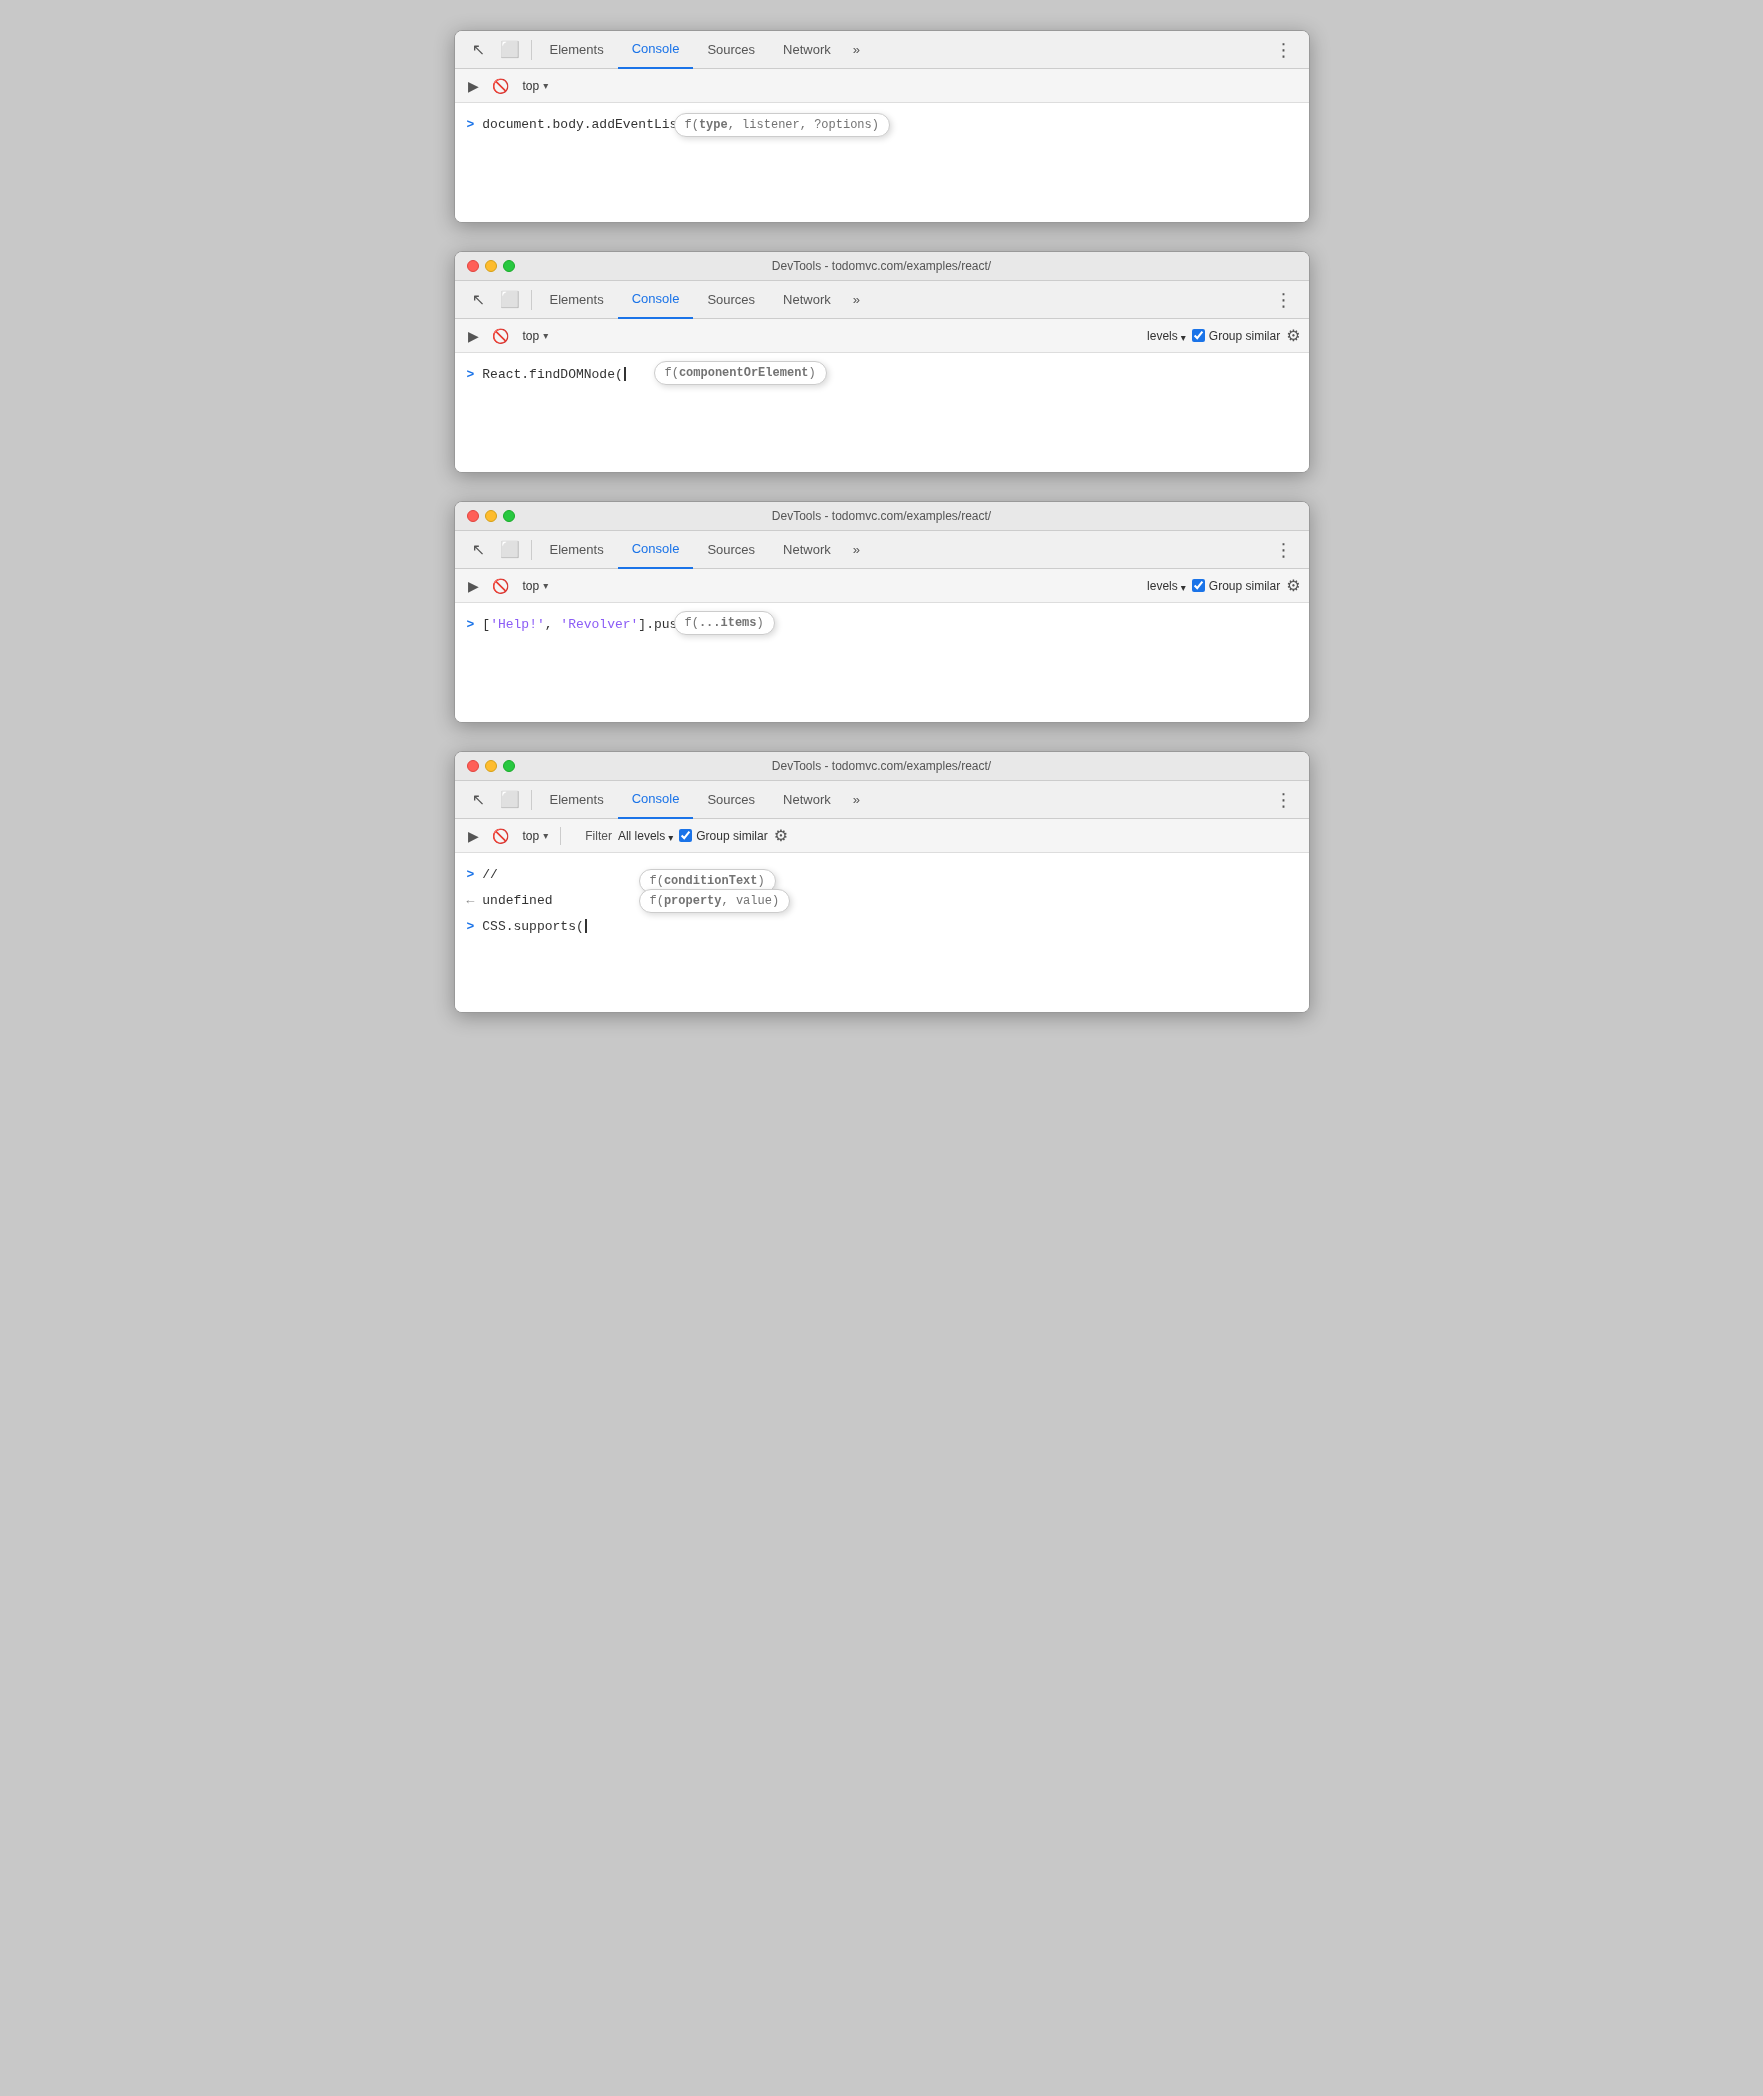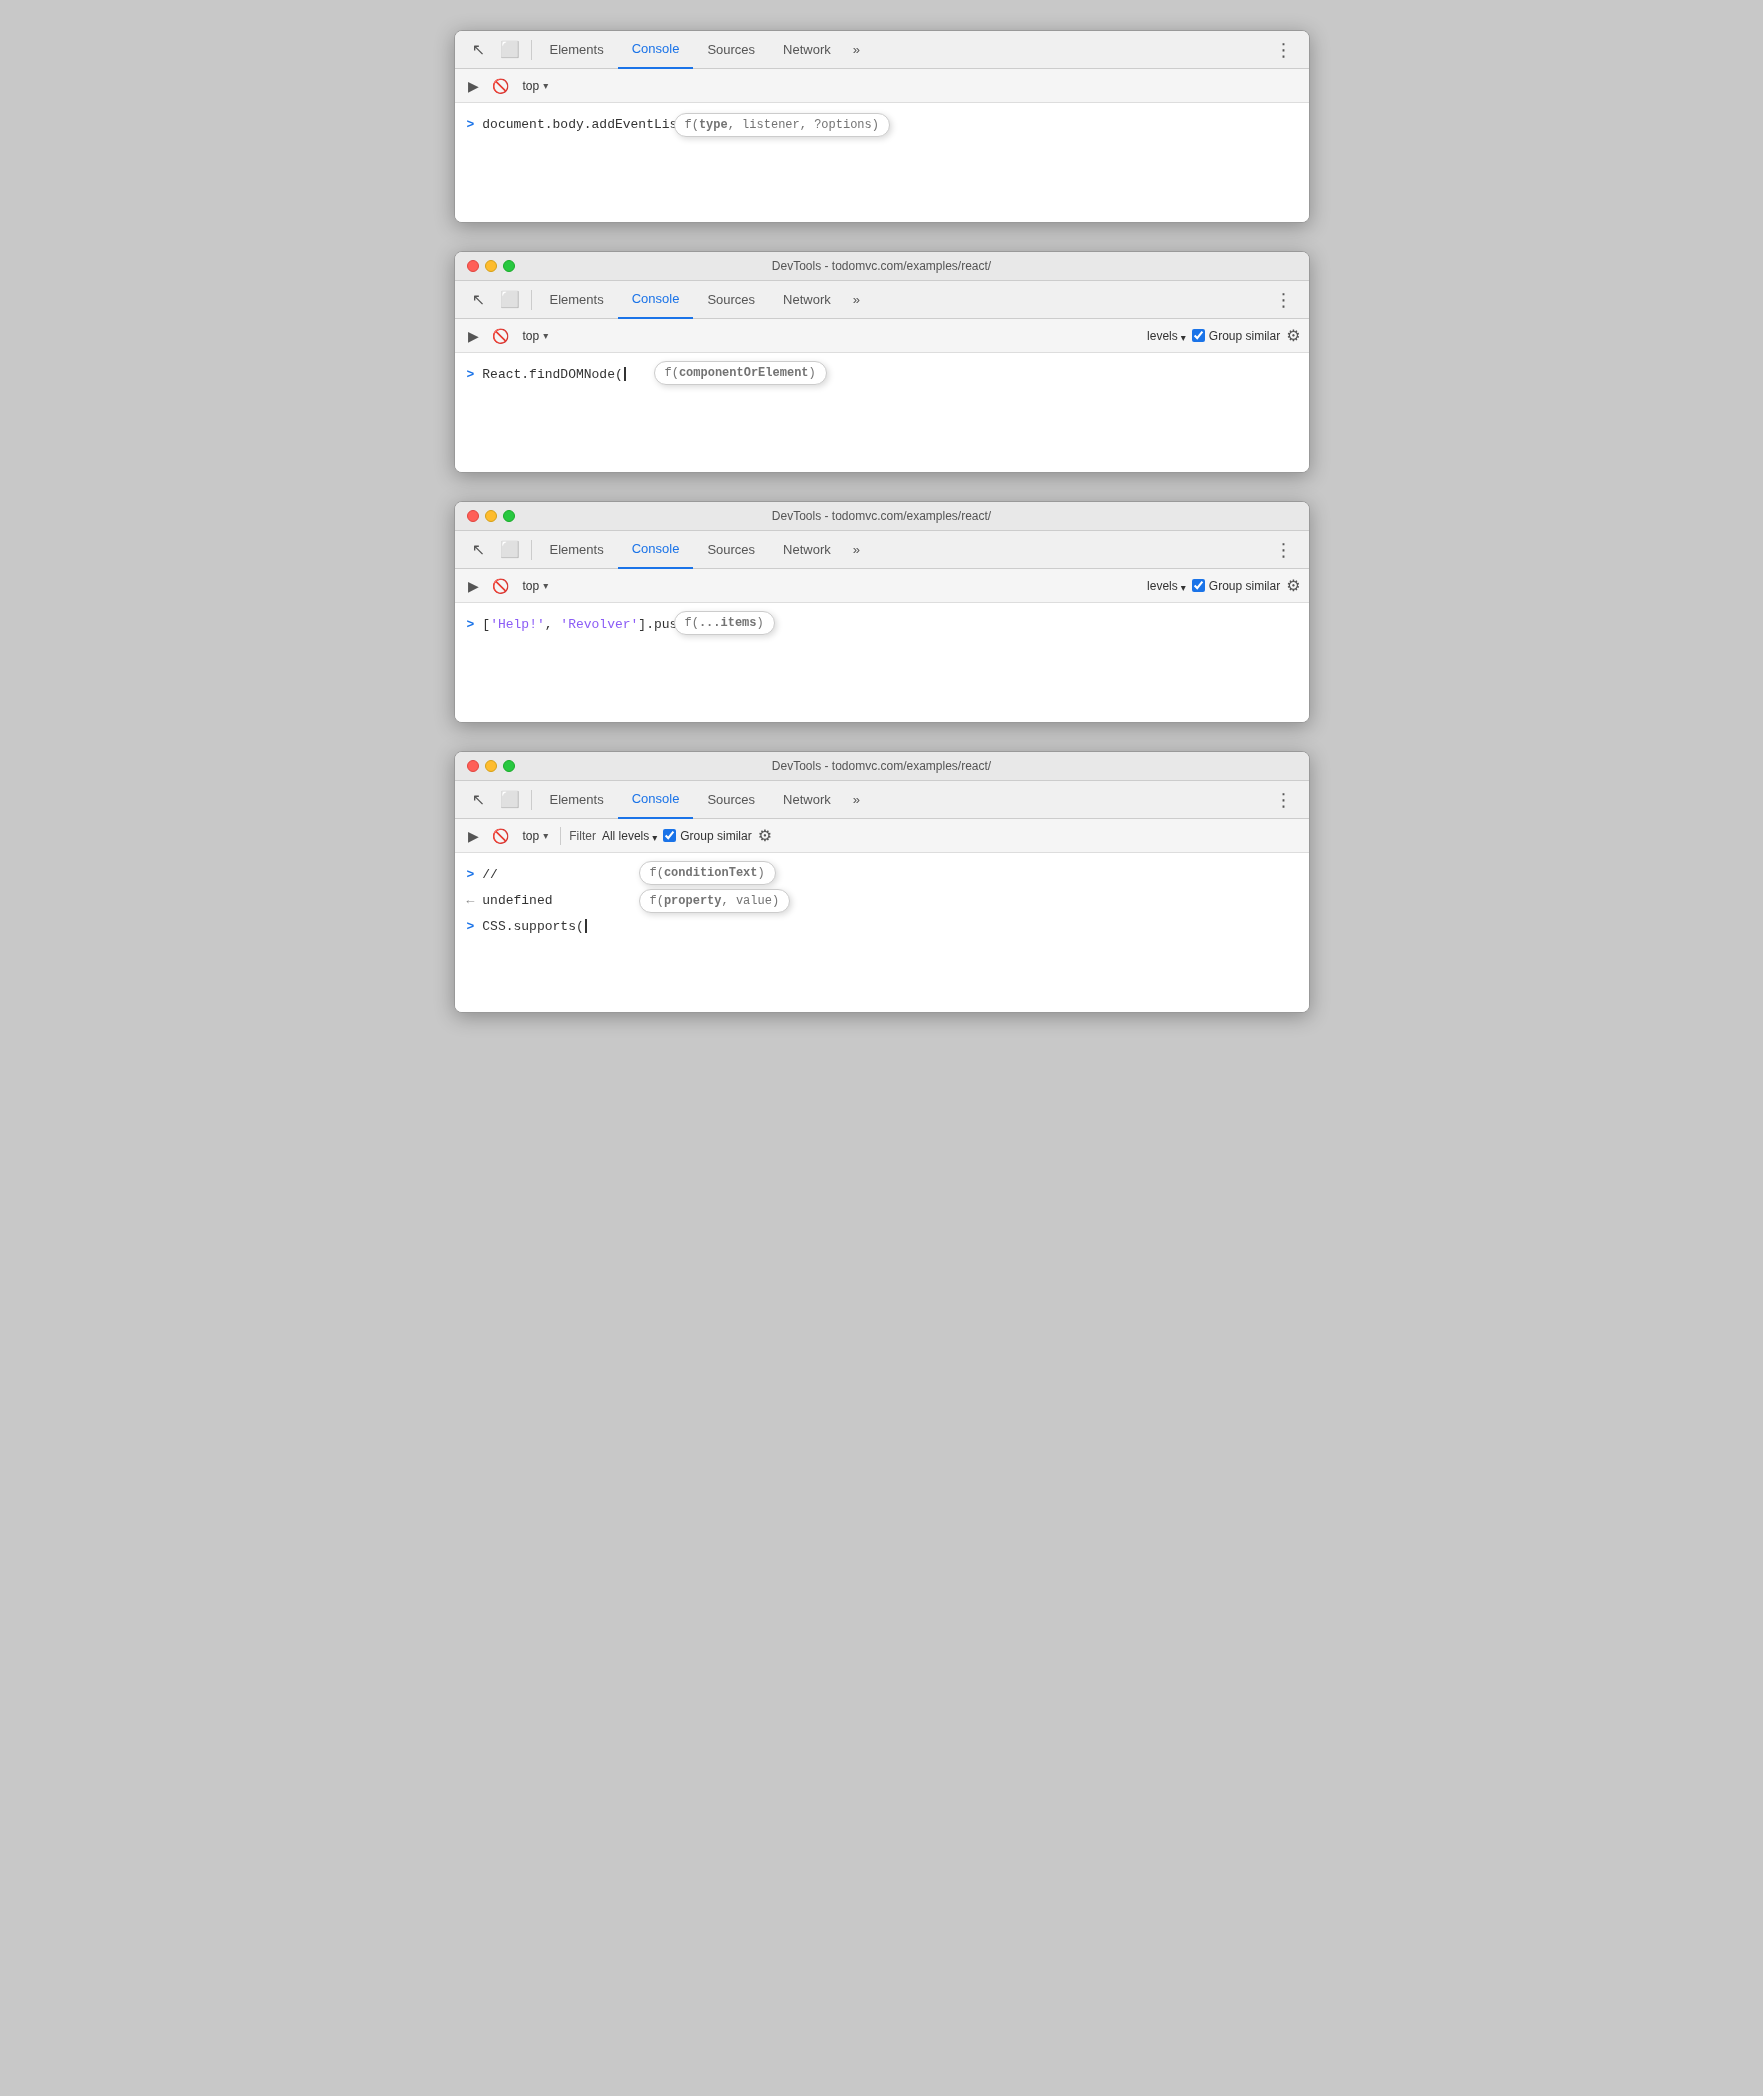--- a/index.html
+++ b/index.html
@@ -151,20 +151,21 @@
     }
     .toolbar-divider {
       width: 1px;
       height: 18px;
       background: #ccc;
       margin: 0 2px;
     }
     .toolbar-filter {
       font-size: 12px;
       color: #555;
+      margin-left: 16px;
     }
     .toolbar-levels {
       display: flex;
       align-items: flex-end;
       gap: 3px;
       font-size: 12px;
       color: #333;
     }
     .levels-arrow {
       font-size: 10px;
@@ -254,21 +255,21 @@
     }
     .window-2 .autocomplete-tooltip {
       top: 8px;
       left: 199px;
     }
     .window-3 .autocomplete-tooltip {
       top: 8px;
       left: 219px;
     }
     .window-4 .autocomplete-tooltip {
-      top: 8px;
+      top: 16px;
       left: 184px;
     }
     .window-4 .autocomplete-tooltip-2 {
       top: 36px;
       left: 184px;
     }
 
     .spacer { flex: 1; }
   </style>
 </head>

